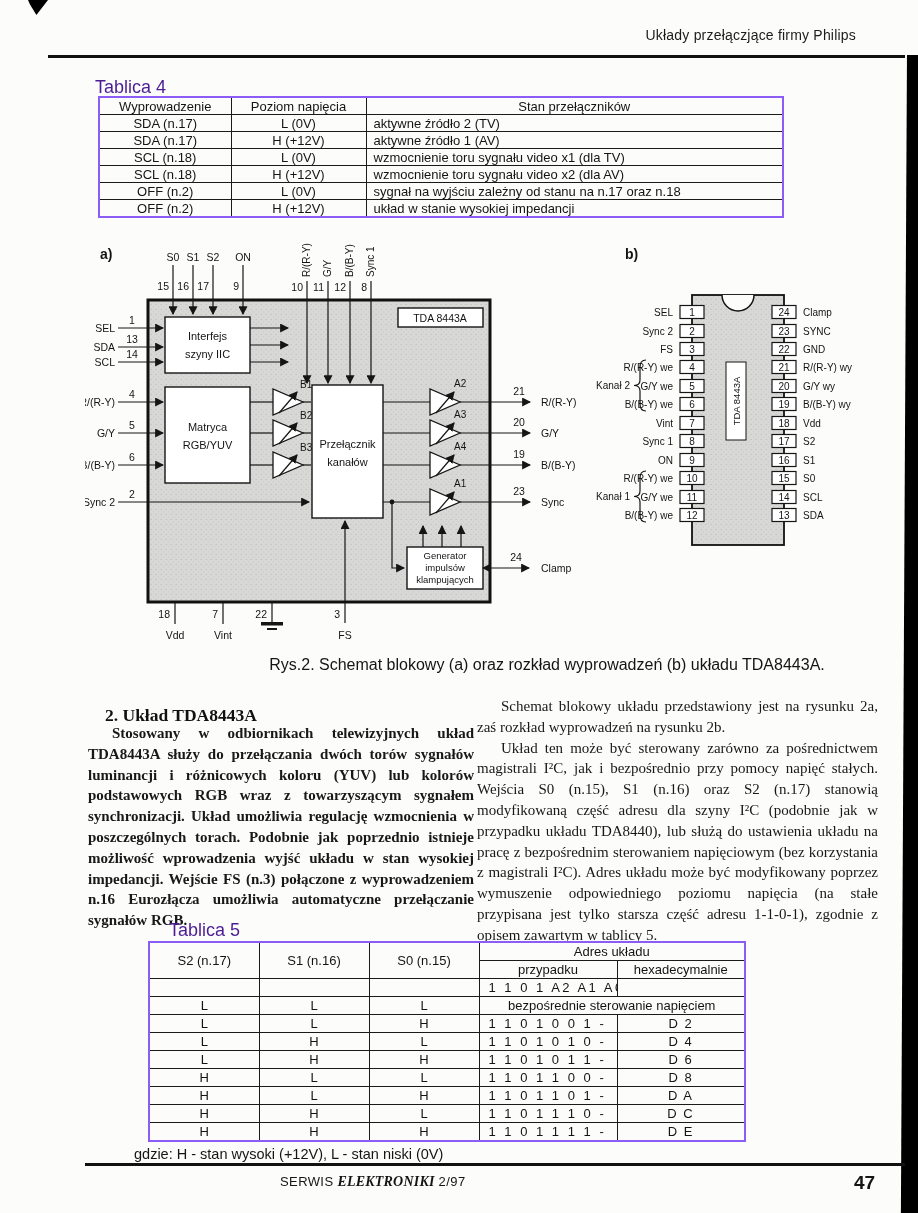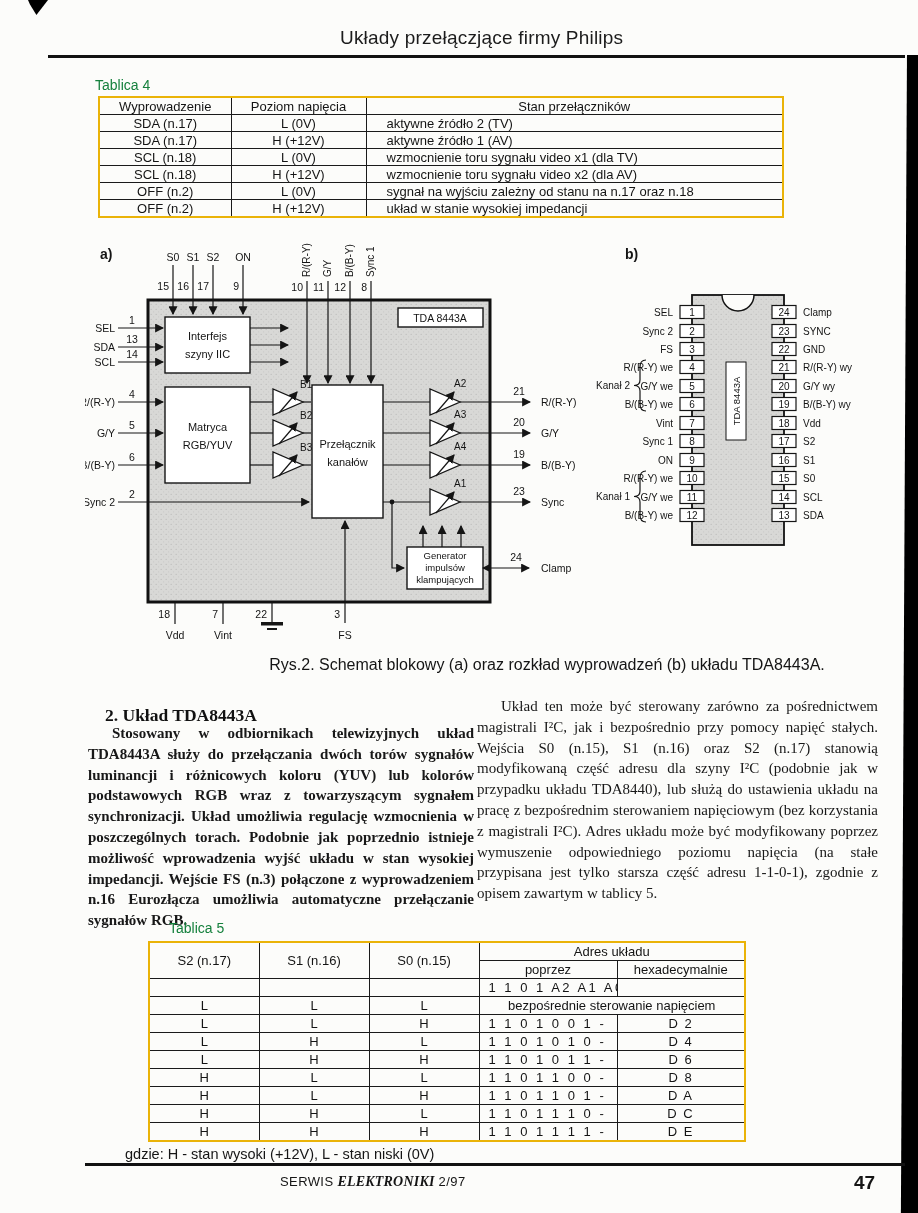--- a/index.html
+++ b/index.html
@@ -1,45 +1,45 @@
 <!DOCTYPE html>
 <html><head>
 <meta charset="utf-8">
 <style>
   html,body{margin:0;padding:0;background:#e8e8e6;}
   .page{position:relative;width:918px;height:1213px;background:#fcfcfa;overflow:hidden;
         font-family:"Liberation Sans",sans-serif;color:#151515;}
   .abs{position:absolute;}
   
-  .header-title{left:340px;top:27px;width:516px;font-size:19px;
+  .header-title{left:340px;top:27px;width:516px;text-align:right;font-size:14px;
                 font-weight:400;letter-spacing:.2px;color:#1c1c1c;}
   .header-rule{left:48px;top:55px;width:857px;height:3px;background:#111;}
   .corner-mark{left:28px;top:0;width:20px;height:15px;background:#000;
                clip-path:polygon(0 0,100% 0,42% 100%,10% 30%);}
   .edge-bar{left:899px;top:55px;width:19px;height:1158px;background:#000;
             clip-path:polygon(42% 0,100% 0,100% 100%,10% 100%);}
   .footer-rule{left:85px;top:1163px;width:820px;height:3px;background:#111;}
   .footer-journal{left:280px;top:1174px;font-size:13px;letter-spacing:.4px;}
   .footer-journal .bold-it{font-family:"Liberation Serif",serif;font-weight:bold;
                            font-style:italic;font-size:14px;letter-spacing:.2px;}
   .footer-page{left:854px;top:1172px;font-size:19px;font-weight:bold;}
   
-  .tbl-title{font-size:14px;color:#15803d;}
+  .tbl-title{font-size:18px;color:#4c1d95;}
   table.doc{border-collapse:collapse;table-layout:fixed;background:#fcfcfa;}
   table.doc td,table.doc th{border:1px solid #1a1a1a;font-weight:normal;font-size:13px;
         padding:0 4px;text-align:center;white-space:nowrap;overflow:hidden;color:#141414;}
-  table.doc{border:2px solid #eab308;}
+  table.doc{border:2px solid #8b5cf6;}
   .t4{left:98px;top:96px;width:684px;}
   .t4 td,.t4 th{height:16px;}
-  .t4 .left{text-align:left;padding-left:20px;}
+  .t4 .left{text-align:left;padding-left:7px;}
   .t5{left:148px;top:941px;width:596px;}
   .t5 td,.t5 th{height:17px;}
   .t5 .bin{text-align:left;padding-left:9px;letter-spacing:2.5px;}
   .t5 .hex{letter-spacing:1.5px;margin-left:17px;}
-  .t5-note{left:125px;top:1146px;font-size:14.5px;}
+  .t5-note{left:134px;top:1146px;font-size:14.5px;}
   
   .caption{left:187px;top:656px;width:720px;text-align:center;font-size:16px;}
   .section-heading{left:88px;top:688px;margin:17px;font-family:"Liberation Serif",serif;
                    font-size:17.5px;font-weight:bold;color:#111;}
   .bodycol{font-family:"Liberation Serif",serif;font-size:15px;line-height:20.8px;
            text-align:justify;color:#181818;}
   .bodycol p{margin:0;text-indent:24px;}
   .col-left{left:88px;top:723px;width:386px;font-weight:bold;}
   .col-right{left:477px;top:696px;width:401px;}
   
@@ -372,41 +372,42 @@
   </svg>
 
   <div class="abs caption">Rys.2. Schemat blokowy (a) oraz rozkład wyprowadzeń (b) układu TDA8443A.</div>
 
   <h2 class="abs section-heading">2. Układ TDA8443A</h2>
 
   <div class="abs bodycol col-left">
     <p>Stosowany w odbiornikach telewizyjnych układ TDA8443A służy do przełączania dwóch torów sygnałów luminancji i różnicowych koloru (YUV) lub kolorów podstawowych RGB wraz z towarzyszącym sygnałem synchronizacji. Układ umożliwia regulację wzmocnienia w poszczególnych torach. Podobnie jak poprzednio istnieje możliwość wprowadzenia wyjść układu w stan wysokiej impedancji. Wejście FS (n.3) połączone z wyprowadzeniem n.16 Eurozłącza umożliwia automatyczne przełączanie sygnałów RGB.</p>
   </div>
   <div class="abs bodycol col-right">
+    <p>Schemat blokowy układu przedstawiony jest na rysunku 2a, zaś rozkład wyprowadzeń na rysunku 2b.</p>
     <p>Układ ten może być sterowany zarówno za pośrednictwem magistrali I²C, jak i bezpośrednio przy pomocy napięć stałych. Wejścia S0 (n.15), S1 (n.16) oraz S2 (n.17) stanowią modyfikowaną część adresu dla szyny I²C (podobnie jak w przypadku układu TDA8440), lub służą do ustawienia układu na pracę z bezpośrednim sterowaniem napięciowym (bez korzystania z magistrali I²C). Adres układu może być modyfikowany poprzez wymuszenie odpowiedniego poziomu napięcia (na stałe przypisana jest tylko starsza część adresu 1-1-0-1), zgodnie z opisem zawartym w tablicy 5.</p>
   </div>
 
   <div class="abs tbl-title" style="left:130px;top:920px;margin-left:39px;">Tablica 5</div>
   <table class="abs doc t5">
     <colgroup>
         <col style="width:110px">
         <col style="width:110px">
         <col style="width:110px">
         <col style="width:138px">
         <col style="width:128px">
       </colgroup>
     <tbody>
         <tr>
       <th rowspan="2">S2 (n.17)</th>
       <th rowspan="2">S1 (n.16)</th>
       <th rowspan="2">S0 (n.15)</th>
       <th colspan="2">Adres układu</th>
     </tr>
     <tr>
-      <th>poprzez</th>
+      <th>przypadku</th>
       <th>hexadecymalnie</th>
     </tr>
     <tr>
       <td></td>
       <td></td>
       <td></td>
       <td class="bin">1 1 0 1 A2 A1 A0 -</td>
       <td></td>
     </tr>
     <tr>

